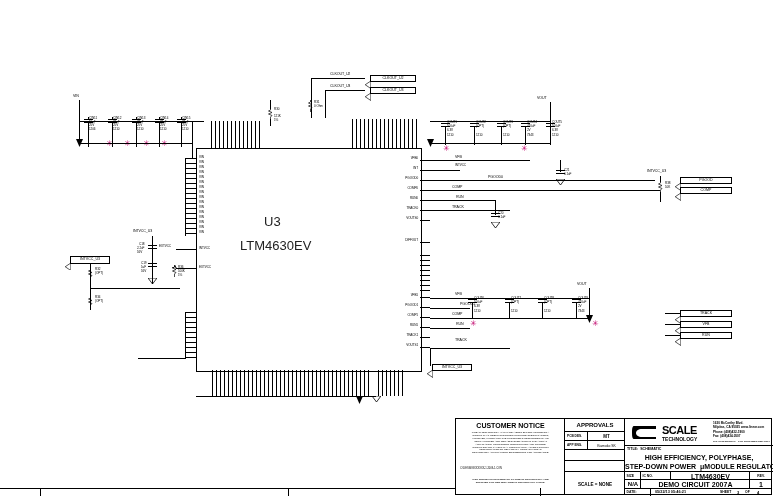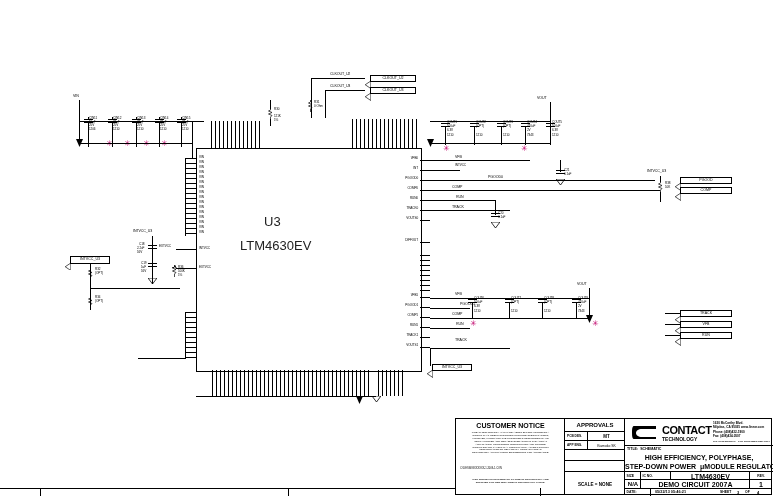--- a/index.html
+++ b/index.html
@@ -706,21 +706,21 @@
       <div class="tbtext bold" style="left:0;top:10px;width:60px;text-align:center;font-size:4.6px;">SCALE = NONE</div>
     </div>
 
     <div class="tbcell" style="left:169px;top:0;width:148px;height:27px;border-right:none;">
       <div class="logo" style="left:7px;top:5px;">
         <svg width="26" height="16" viewBox="0 0 26 16">
           <path d="M2,2 L24,2 L24,5 L10,5 C6,5 4,7 4,9 C4,11 6,13 10,13 L24,13 L24,15 L2,15 C0.5,15 0,13 0,9 C0,4 0.5,2 2,2 Z" fill="#000"></path>
           <circle cx="10" cy="9" r="2.6" fill="#fff"></circle>
         </svg>
       </div>
-      <div class="tbtext bold" style="left:37px;top:5px;font-size:11px;letter-spacing:-0.5px;">CONTACT</div>
+      <div class="tbtext bold" style="left:37px;top:5px;font-size:11px;letter-spacing:-0.5px;">SCALE</div>
       <div class="tbtext bold" style="left:37px;top:17px;font-size:5px;">TECHNOLOGY</div>
       <div class="tbtext bold" style="left:88px;top:2px;font-size:3.1px;line-height:4.3px;white-space:pre-line;">1630 McCarthy Blvd.
 Milpitas, CA 95035   www.linear.com
 Phone: (408)432-1900
 Fax: (408)434-0507</div>
       <div class="tbtext bold" style="left:88px;top:21px;font-size:2.4px;">LTC CONFIDENTIAL - FOR CUSTOMER USE ONLY</div>
     </div>
 
     <div class="tbcell" style="left:169px;top:27px;width:148px;height:26px;border-right:none;">
       <div class="tbtext bold" style="left:2px;top:1px;font-size:3.6px;">TITLE:  SCHEMATIC</div>

